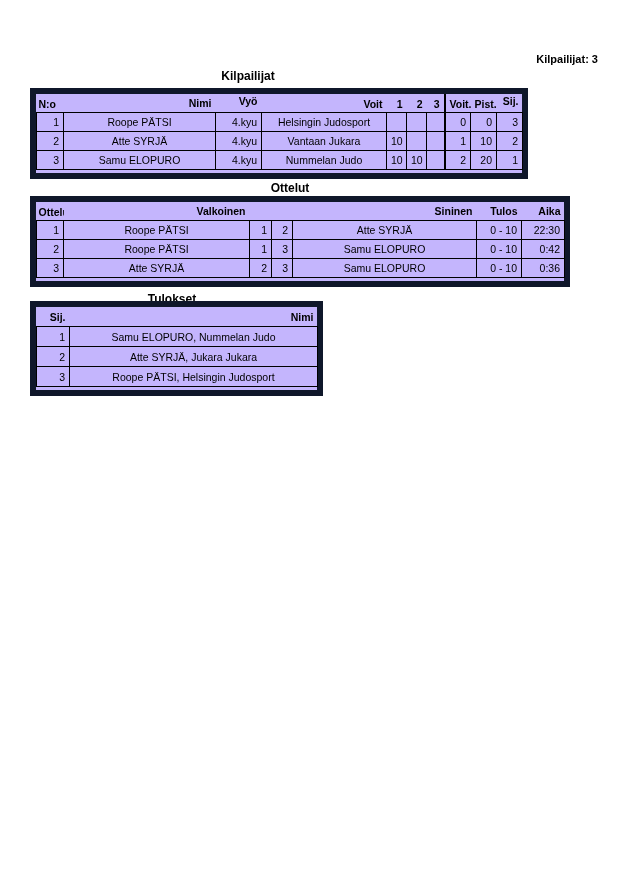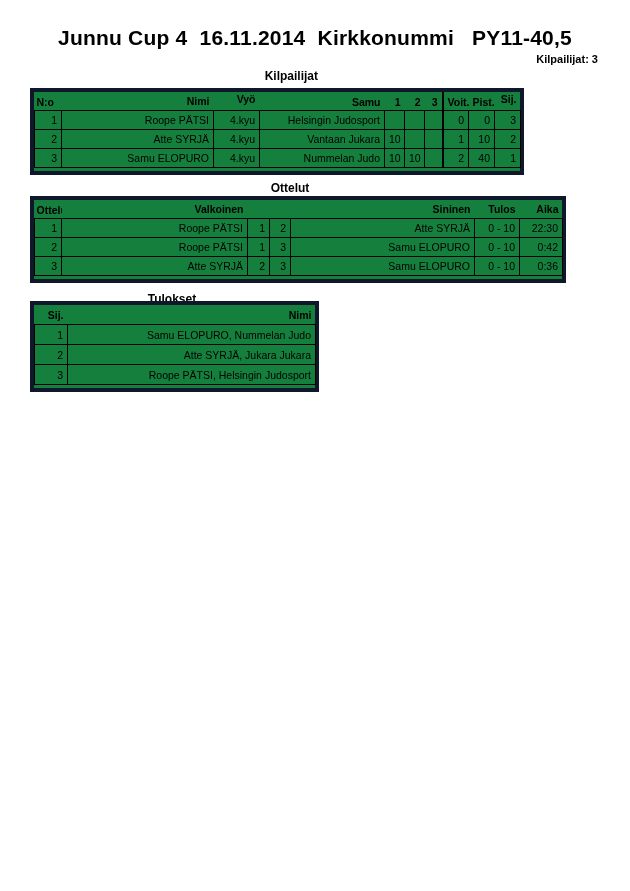--- a/index.html
+++ b/index.html
@@ -30,29 +30,29 @@
     font-size: 11px;
     font-weight: bold;
   }
   .caption {
     position: absolute;
     width: 140px;
     text-align: center;
     font-size: 12px;
     font-weight: bold;
   }
-  .cap1 { top: 69px;  left: 178px; text-align: right; }
+  .cap1 { top: 69px;  left: 178px; }
   .cap2 { top: 181px; left: 220px; }
   .cap3 { top: 292px; left: 102px; }
 
   .tbl-outer {
     position: absolute;
-    border: 4px solid #0f172a;
+    border: 6px solid #0f172a;
     padding-bottom: 3px;
-    background: #15803d;
+    background: #c4b5fd;
   }
   .t1 { top: 88px;  left: 30px; width: 486px; }
   .t2 { top: 196px; left: 30px; width: 528px; }
   .t3 { top: 301px; left: 30px; width: 281px; }
 
   table {
     border-collapse: collapse;
     width: 100%;
     table-layout: fixed;
     font-size: 10.5px;
@@ -65,32 +65,31 @@
     vertical-align: middle;
   }
   .t3 th, .t3 td { height: 19px; }
   th {
     font-weight: bold;
     border: none;
     border-bottom: 1px solid #000;
   }
   td { border: 1px solid #000; }
   .c { text-align: right; }
-  .l { text-align: right; }
+  .l { text-align: center; }
   .hl { text-align: left; padding-left: 2px; }
   .group-sep { border-left: 2px solid #000 !important; margin-left: 8px; }
   .raise { position: relative; top: -2px; }
   .lower { position: relative; top: 1px; }
 </style>
 </head>
 <body>
 
 <div class="page">
 
-  <div class="doc-title">Junnu Cup 4  16.11.2014  Kirkkonummi   PY11-40,5</div>
   <div class="competitors">Kilpailijat: 3</div>
 
   <div class="caption cap1">Kilpailijat</div>
   <div class="tbl-outer t1">
     <table>
       <colgroup>
         <col style="width:27px">
           <col style="width:152px">
           <col style="width:46px">
           <col style="width:125px">
@@ -99,21 +98,21 @@
           <col style="width:18px">
         <col style="width:26px">
           <col style="width:26px">
           <col style="width:26px">
       </colgroup>
       <thead>
         <tr>
           <th class="hl lower">N:o</th>
           <th class="c">Nimi</th>
           <th class="c raise">Vyö</th>
-          <th class="c lower">Samu</th>
+          <th class="c lower">Voit</th>
           <th class="c lower">1</th>
           <th class="c lower">2</th>
           <th class="c lower">3</th>
           <th class="c lower group-sep">Voit.</th>
           <th class="c lower">Pist.</th>
           <th class="c raise">Sij.</th>
         </tr>
       </thead>
       <tbody>
         <tr>
@@ -142,21 +141,21 @@
         </tr>
         <tr>
           <td class="c">3</td>
           <td class="l">Samu ELOPURO</td>
           <td class="c">4.kyu</td>
           <td class="l">Nummelan Judo</td>
           <td class="c">10</td>
           <td class="c">10</td>
           <td class="c"></td>
           <td class="c group-sep">2</td>
-          <td class="c">40</td>
+          <td class="c">20</td>
           <td class="c">1</td>
         </tr>
       </tbody>
     </table>
   </div>
 
   <div class="caption cap2">Ottelut</div>
   <div class="tbl-outer t2">
     <table>
       <colgroup>

